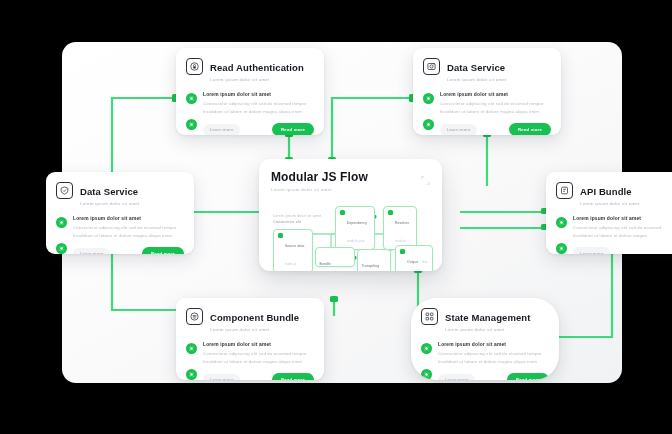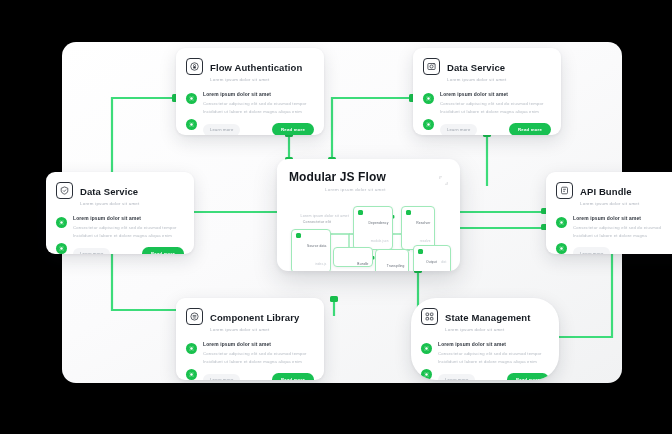--- a/index.html
+++ b/index.html
@@ -89,25 +89,25 @@
   }
   .btn-primary {
     background: #18c052; border-radius: 8px;
     padding: 4px 9px;
     font-size: 4.3px; color: #ffffff; font-weight: bold;
     letter-spacing: .2px; filter: blur(.3px); white-space: nowrap;
   }
 
   
   #hero {
-    position: absolute; left: 277px; top: 159px;
+    position: absolute; left: 259px; top: 159px;
     width: 183px; height: 112px;
     background: #ffffff; border-radius: 11px;
     box-shadow: 0 10px 26px rgba(24,32,44,.15), 0 2px 5px rgba(24,32,44,.07);
-    padding: 11px 12px; overflow: hidden; text-align: right;
+    padding: 11px 12px; overflow: hidden;
   }
   #hero .h-top { display: flex; align-items: flex-start; justify-content: space-between; }
   #hero .h-title {
     font-size: 12px; font-weight: bold; color: #12161c; letter-spacing: .1px;
   }
   #hero .h-sub {
     margin-top: 3px; font-size: 4.4px; color: #b6bbc3;
     letter-spacing: .3px; filter: blur(.35px);
   }
   #hero .h-ico { opacity: .22; margin-top: 1px; }
@@ -276,21 +276,21 @@
   <div class="card" style="left:176px; top:48px; width:148px; height:87px;">
     <div class="card-head">
       <span class="card-ico">
         <svg width="9" height="9" viewBox="0 0 12 12">
           <circle cx="6" cy="6" r="5" fill="none" stroke="#2a2f38" stroke-width="1"></circle>
           <rect x="4.3" y="5.5" width="3.4" height="3.2" rx="0.7" fill="#2a2f38"></rect>
           <path d="M4.7 5.5V4.6a1.3 1.3 0 0 1 2.6 0v.9" fill="none" stroke="#2a2f38" stroke-width=".9"></path>
         </svg>
       </span>
       <span>
-        <span class="card-title">Flow Authentication</span>
+        <span class="card-title">Read Authentication</span>
         <span class="card-sub" style="display:block;">Lorem ipsum dolor sit amet</span>
       </span>
     </div>
     <div class="card-body">
       <span class="bullets">
         <span class="dot">
             <i></i>
           </span>
         <span class="dot">
             <i></i>
@@ -412,21 +412,21 @@
 
   <div class="card" style="left:176px; top:298px; width:148px; height:82px;">
     <div class="card-head">
       <span class="card-ico">
         <svg width="9" height="9" viewBox="0 0 12 12">
           <circle cx="6" cy="6" r="4.8" fill="none" stroke="#2a2f38" stroke-width="1"></circle>
           <path d="M3.6 4.6h4.8M3.6 6.4h4.8M4.6 8.2h2.8" stroke="#2a2f38" stroke-width=".9"></path>
         </svg>
       </span>
       <span>
-        <span class="card-title">Component Library</span>
+        <span class="card-title">Component Bundle</span>
         <span class="card-sub" style="display:block;">Lorem ipsum dolor sit amet</span>
       </span>
     </div>
     <div class="card-body">
       <span class="bullets">
         <span class="dot">
             <i></i>
           </span>
         <span class="dot">
             <i></i>

